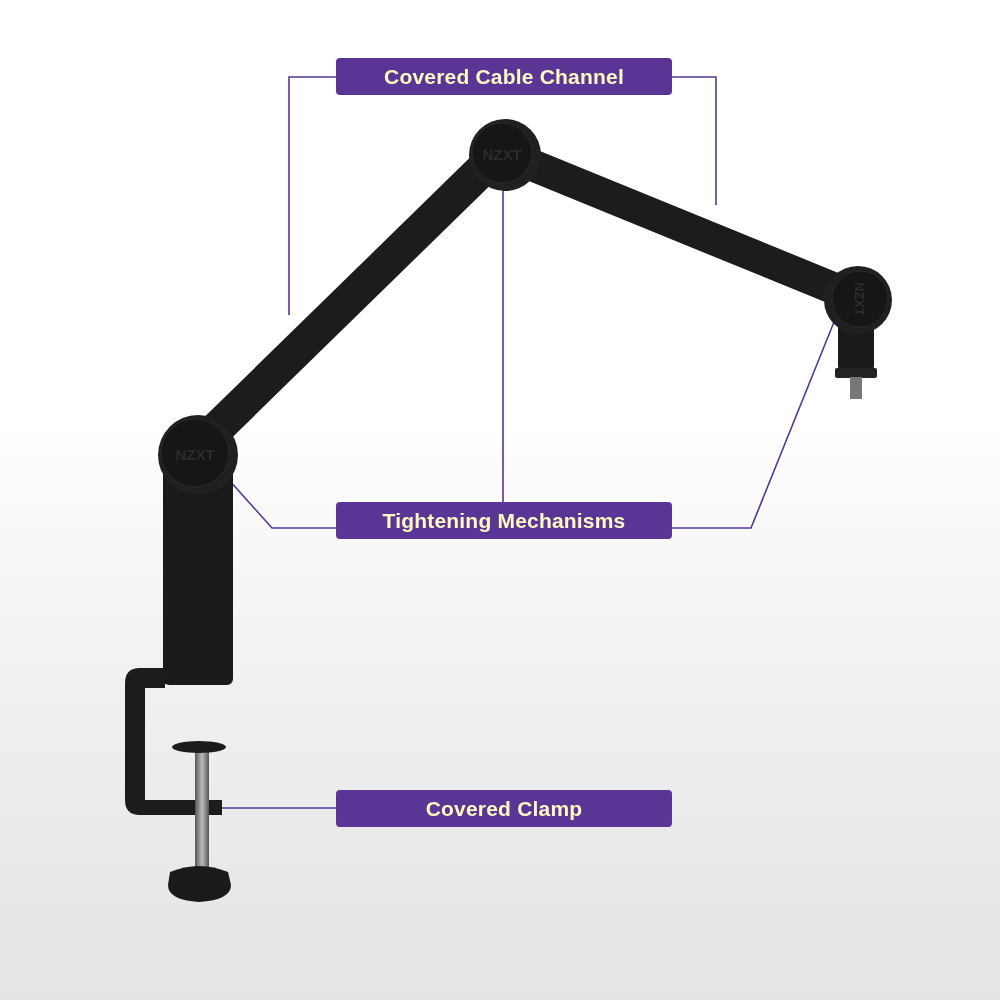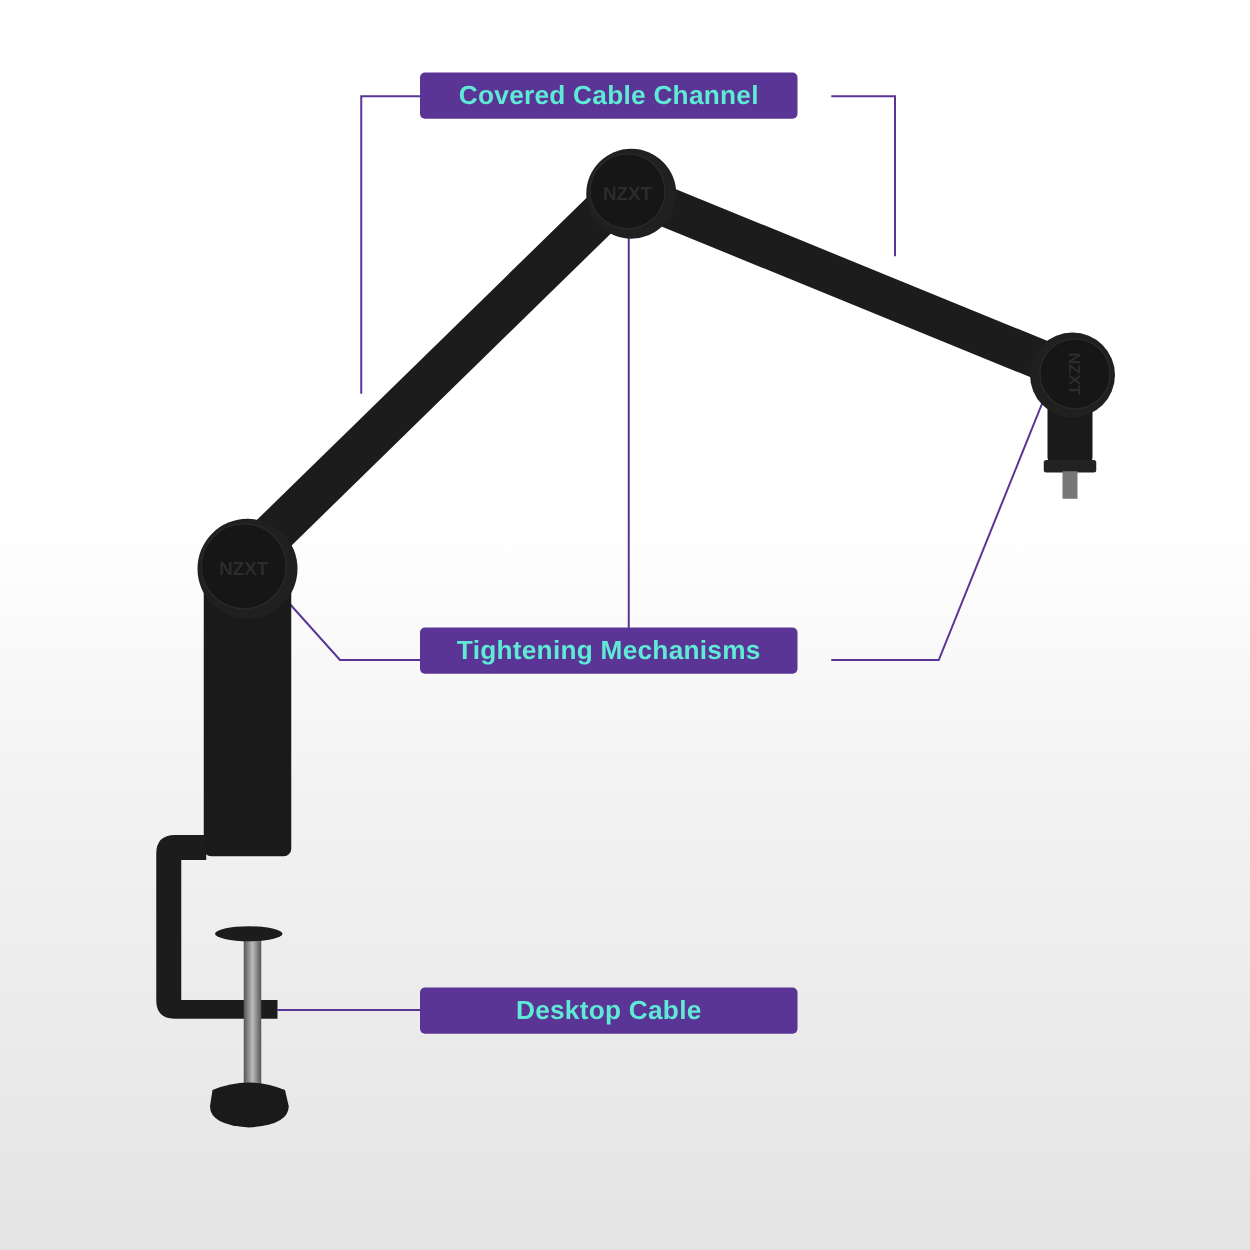--- a/index.html
+++ b/index.html
@@ -1,22 +1,22 @@
 <!DOCTYPE html>
 <html><head>
 <meta charset="utf-8">
 <style>
   html, body { margin:0; padding:0; }
   body { width:1000px; height:1000px; position:relative; overflow:hidden;
     background: linear-gradient(180deg, #ffffff 0%, #ffffff 42%, #f3f3f3 62%, #e4e4e4 100%);
     font-family: "Liberation Sans", sans-serif; }
   svg.scene { position:absolute; left:0; top:0; }
-  .label { position:absolute; height:37px; width:302px; border-radius:4px;
+  .label { position:absolute; height:37px; width:336px; border-radius:4px;
     display:flex; align-items:center; justify-content:center;
-    color:#5eead4; font-size:21px; font-weight:600; letter-spacing:0.2px; }
+    color:#fef9c3; font-size:21px; font-weight:600; letter-spacing:0.2px; }
 </style>
 </head>
 <body>
 
 <svg class="scene" width="1000" height="1000" viewBox="0 0 1000 1000">
   <defs>
     <linearGradient id="thread" x1="0" x2="1">
       <stop offset="0" stop-color="#555"></stop>
         <stop offset="0.5" stop-color="#bbb"></stop>
         <stop offset="1" stop-color="#555"></stop>
@@ -61,13 +61,13 @@
   <g>
     <path d="M165,668 L140,668 Q125,668 125,683 L125,800 Q125,815 140,815 L222,815 L222,800 L145,800 L145,688 L165,688 Z" fill="#1c1c1c"></path>
     <rect x="195" y="748" width="14" height="120" fill="url(#thread)"></rect>
     <ellipse cx="199" cy="747" rx="27" ry="6" fill="#1c1c1c"></ellipse>
     <path d="M168,885 L170,872 Q199,860 228,872 L231,885 Q231,900 199,902 Q168,900 168,885 Z" fill="#1a1a1a"></path>
   </g>
 </svg>
 
 <div class="label" style="left:336px;top:58px;background:#5a3596;">Covered Cable Channel</div>
 <div class="label" style="left:336px;top:502px;background:#5a3596;">Tightening Mechanisms</div>
-<div class="label" style="left:336px;top:790px;background:#5a3596;">Desktop Cable</div>
+<div class="label" style="left:336px;top:790px;background:#5a3596;">Covered Clamp</div>
 
 </body></html>

